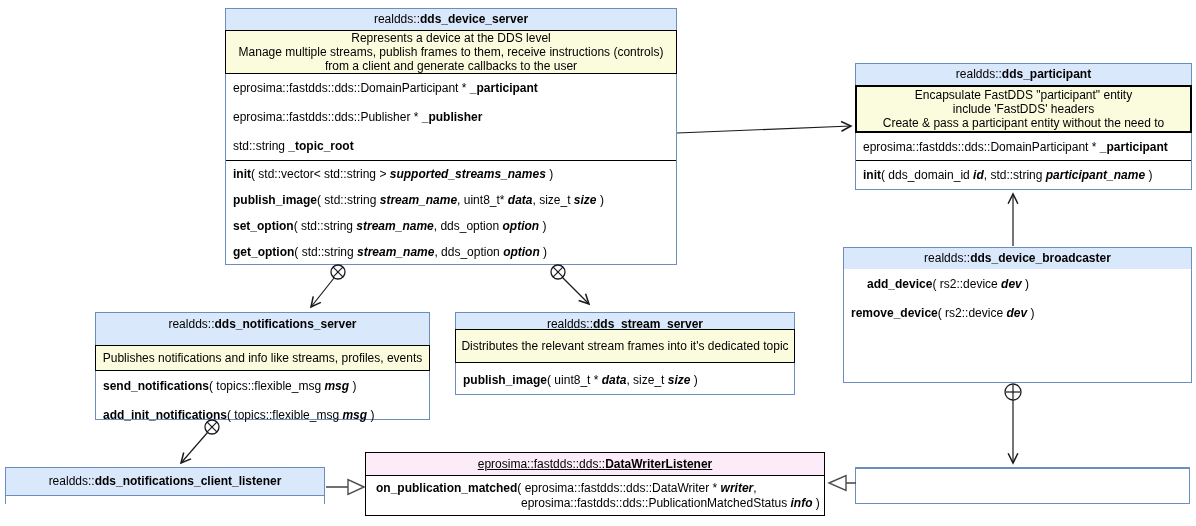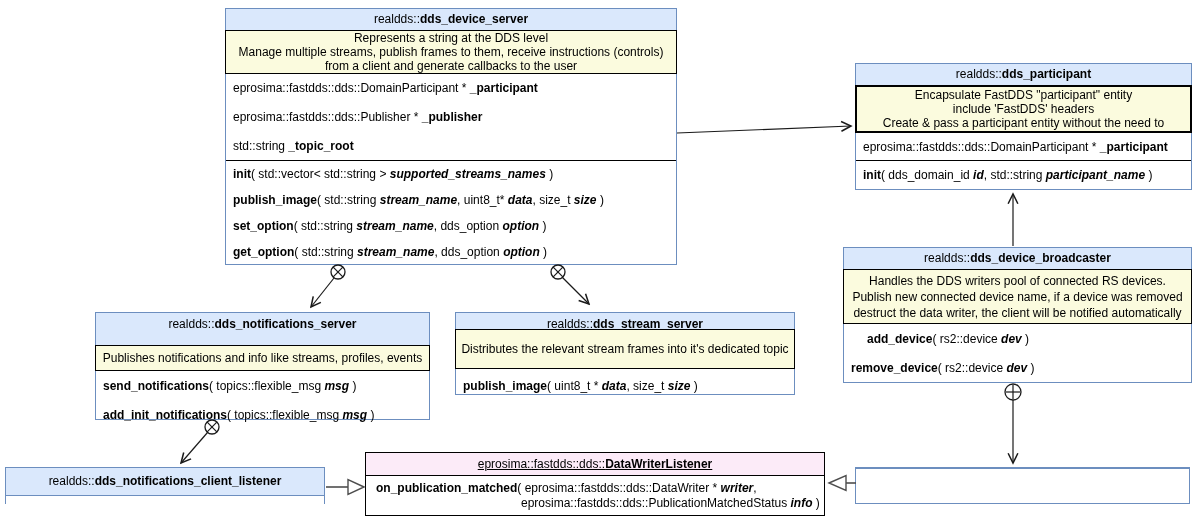--- a/index.html
+++ b/index.html
@@ -25,21 +25,21 @@
   svg .tri{fill:#fff;stroke:#4d4d4d;stroke-width:1.4;}
 </style>
 </head>
 <body>
 
 <div id="canvas">
 
   <div class="box" style="left:225px;top:8px;width:452px;height:257px;">
     <div class="hd" style="height:21px;line-height:21px;"><span>realdds::</span><span style="font-weight: bold;">dds_device_server</span></div>
     <div class="note" style="height:44px;">
-      <div>Represents a string at the DDS level</div>
+      <div>Represents a device at the DDS level</div>
       <div>Manage multiple streams, publish frames to them, receive instructions (controls)</div>
       <div>from a client and generate callbacks to the user</div>
     </div>
     <div class="rows" style="height:86px;">
       <div class="row"><span>eprosima::fastdds::dds::DomainParticipant * </span><span style="font-weight: bold;">_participant</span></div>
       <div class="row"><span>eprosima::fastdds::dds::Publisher * </span><span style="font-weight: bold;">_publisher</span></div>
       <div class="row"><span>std::string </span><span style="font-weight: bold;">_topic_root</span></div>
     </div>
     <div class="rows topline" style="height:105px;">
       <div class="row"><span style="font-weight: bold;">init</span><span>( std::vector&lt; std::string &gt; </span><span style="font-weight: bold; font-style: italic;">supported_streams_names</span><span> )</span></div>
@@ -59,45 +59,40 @@
     <div class="rows" style="height:27px;">
       <div class="row"><span>eprosima::fastdds::dds::DomainParticipant * </span><span style="font-weight: bold;">_participant</span></div>
     </div>
     <div class="rows topline" style="height:29px;">
       <div class="row"><span style="font-weight: bold;">init</span><span>( dds_domain_id </span><span style="font-weight: bold; font-style: italic;">id</span><span>, std::string </span><span style="font-weight: bold; font-style: italic;">participant_name</span><span> )</span></div>
     </div>
   </div>
 
   <div class="box" style="left:843px;top:247px;width:349px;height:136px;">
     <div class="hd" style="height:21px;line-height:21px;"><span>realdds::</span><span style="font-weight: bold;">dds_device_broadcaster</span></div>
-    <div class="note" style="height:55px;">
-      <div style="line-height:16px;">Handles the DDS writers pool of connected RS devices.</div>
-      <div style="line-height:16px;">Publish new connected device name, if a device was removed</div>
-      <div style="line-height:16px;">destruct the data writer, the client will be notified automatically</div>
-    </div>
     <div class="rows" style="height:58px;">
       <div class="row"><span style="font-weight: bold; margin-left: 16px;">add_device</span><span>( rs2::device </span><span style="font-weight: bold; font-style: italic;">dev</span><span> )</span></div>
       <div class="row"><span style="font-weight: bold;">remove_device</span><span>( rs2::device </span><span style="font-weight: bold; font-style: italic;">dev</span><span> )</span></div>
     </div>
   </div>
 
   <div class="box" style="left:95px;top:312px;width:335px;height:108px;">
     <div class="hd" style="height:32px;line-height:22px;"><span>realdds::</span><span style="font-weight: bold;">dds_notifications_server</span></div>
     <div class="note" style="height:26px;">
       <div>Publishes notifications and info like streams, profiles, events</div>
     </div>
     <div class="rows" style="height:58px;">
       <div class="row"><span style="font-weight: bold;">send_notifications</span><span>( topics::flexible_msg </span><span style="font-weight: bold; font-style: italic;">msg</span><span> )</span></div>
       <div class="row"><span style="font-weight: bold;">add_init_notifications</span><span>( topics::flexible_msg </span><span style="font-weight: bold; font-style: italic;">msg</span><span> )</span></div>
     </div>
   </div>
 
   <div class="box" style="left:455px;top:312px;width:340px;height:83px;">
     <div class="hd" style="height:16px;line-height:22px;"><span>realdds::</span><span style="font-weight: bold;">dds_stream_server</span></div>
-    <div class="note" style="height:40px;">
+    <div class="note" style="height:34px;">
       <div>Distributes the relevant stream frames into it's dedicated topic</div>
     </div>
     <div class="rows" style="height:33px;">
       <div class="row"><span style="font-weight: bold;">publish_image</span><span>( uint8_t * </span><span style="font-weight: bold; font-style: italic;">data</span><span>, size_t </span><span style="font-weight: bold; font-style: italic;">size</span><span> )</span></div>
     </div>
   </div>
 
   <div class="box" style="left:5px;top:467px;width:320px;height:37px;">
     <div class="hd" style="height:27px;line-height:27px;"><span>realdds::</span><span style="font-weight: bold;">dds_notifications_client_listener</span></div>
     <div class="strip" style="height:8px;"></div>

